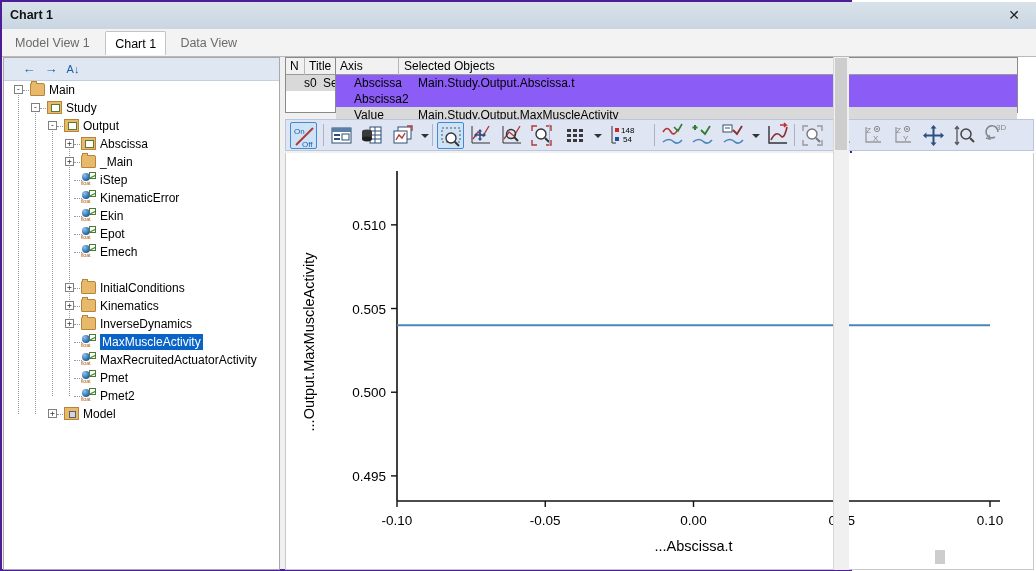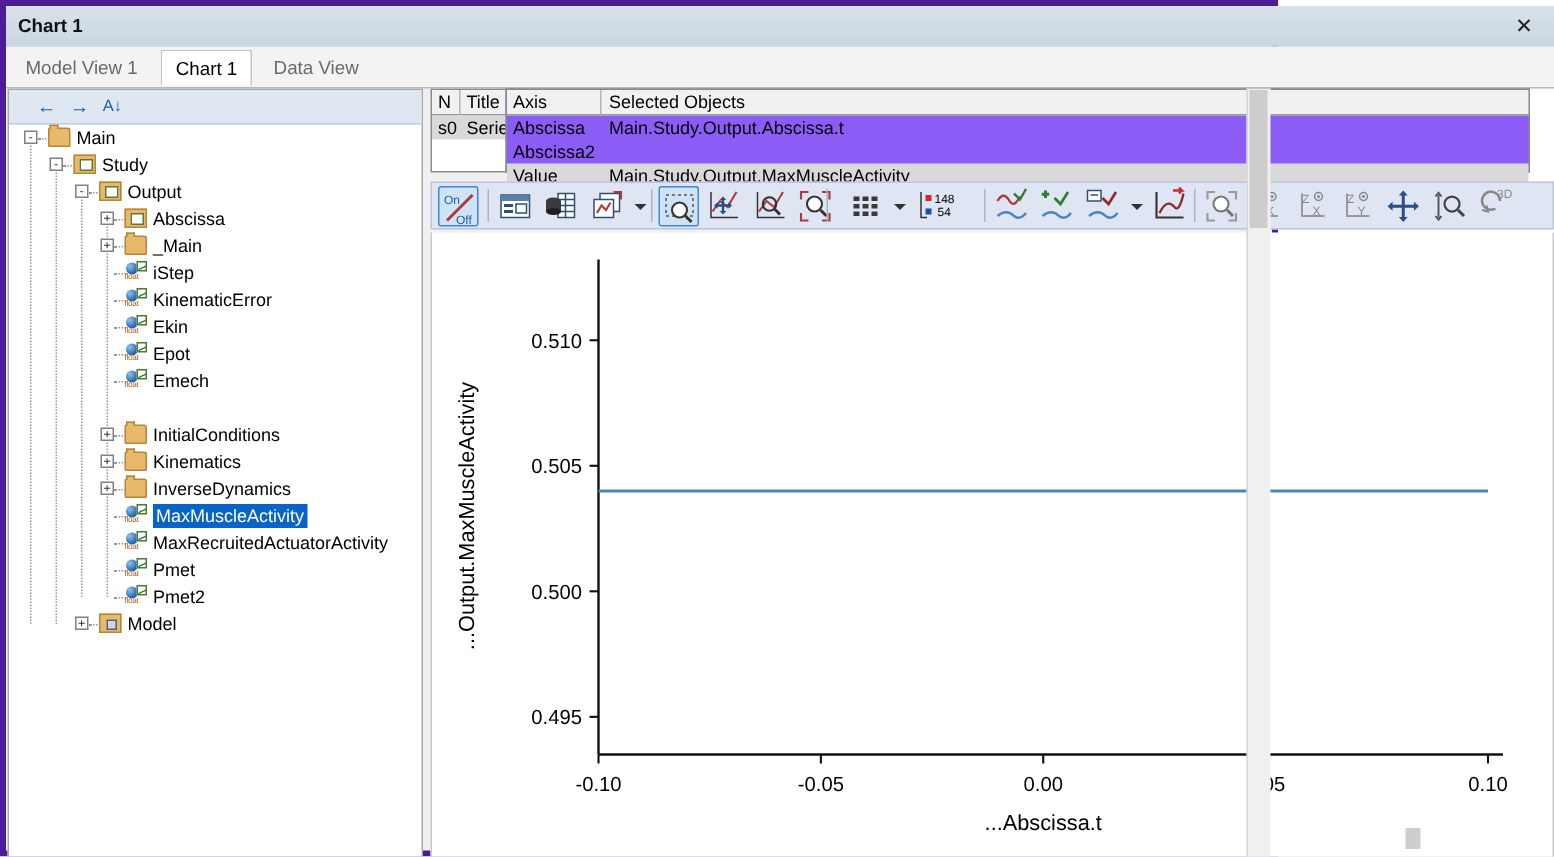--- a/index.html
+++ b/index.html
@@ -2,21 +2,21 @@
 <html><head>
 <meta charset="utf-8">
 <style>
   html,body{margin:0;padding:0;}
   body{
     width:1036px;height:571px;overflow:hidden;
     font-family:"Liberation Sans","DejaVu Sans",sans-serif;
     font-size:12px;color:#000;background:#ffffff;
   }
   .app{position:relative;width:852px;height:571px;box-sizing:border-box;
-       border:4px solid #4c1d95;background:#f0f0f0;}
+       border:2px solid #4c1d95;background:#f0f0f0;}
 
   
   .titlebar{position:absolute;left:0;top:0;width:1034px;height:27px;
      background:linear-gradient(#d9e2ea,#c9d6e2);border-bottom:1px solid #9fb0c0;}
   .titlebar .ttl{position:absolute;left:8px;top:6px;font-size:12.5px;font-weight:bold;color:#111;}
   .titlebar .closebtn{position:absolute;right:4px;top:2px;width:36px;height:23px;
      text-align:center;line-height:23px;font-size:14px;font-weight:bold;color:#222;cursor:pointer;}
 
   
   .tabstrip{position:absolute;left:0;top:27px;width:1034px;height:27px;
@@ -94,21 +94,21 @@
   .chartarea{position:absolute;left:0;top:96px;width:749px;height:417px;background:#fff;
      border-left:1px solid #c8c8c8;border-right:1px solid #c8c8c8;border-bottom:1px solid #c8c8c8;
      box-sizing:border-box;overflow:hidden;}
 
   
   .vscroll{position:absolute;right:1px;top:55px;width:15px;height:513px;background:#f0f0f0;
      border-left:1px solid #d6d6d6;}
   .vthumb{position:absolute;left:1px;top:1px;width:12px;height:92px;background:#cdcdcd;}
   .hscroll-mini{position:absolute;left:933px;top:548px;width:10px;height:14px;background:#cdcdcd;}
 
-  .txt{position:absolute;white-space:nowrap;}
+  .txt{position:absolute;white-space:nowrap;margin-left:14px;}
 </style>
 </head>
 <body>
 
 <div class="app">
 
   <div class="titlebar">
     <div class="ttl">Chart 1</div>
     <div class="closebtn">✕</div>
   </div>

